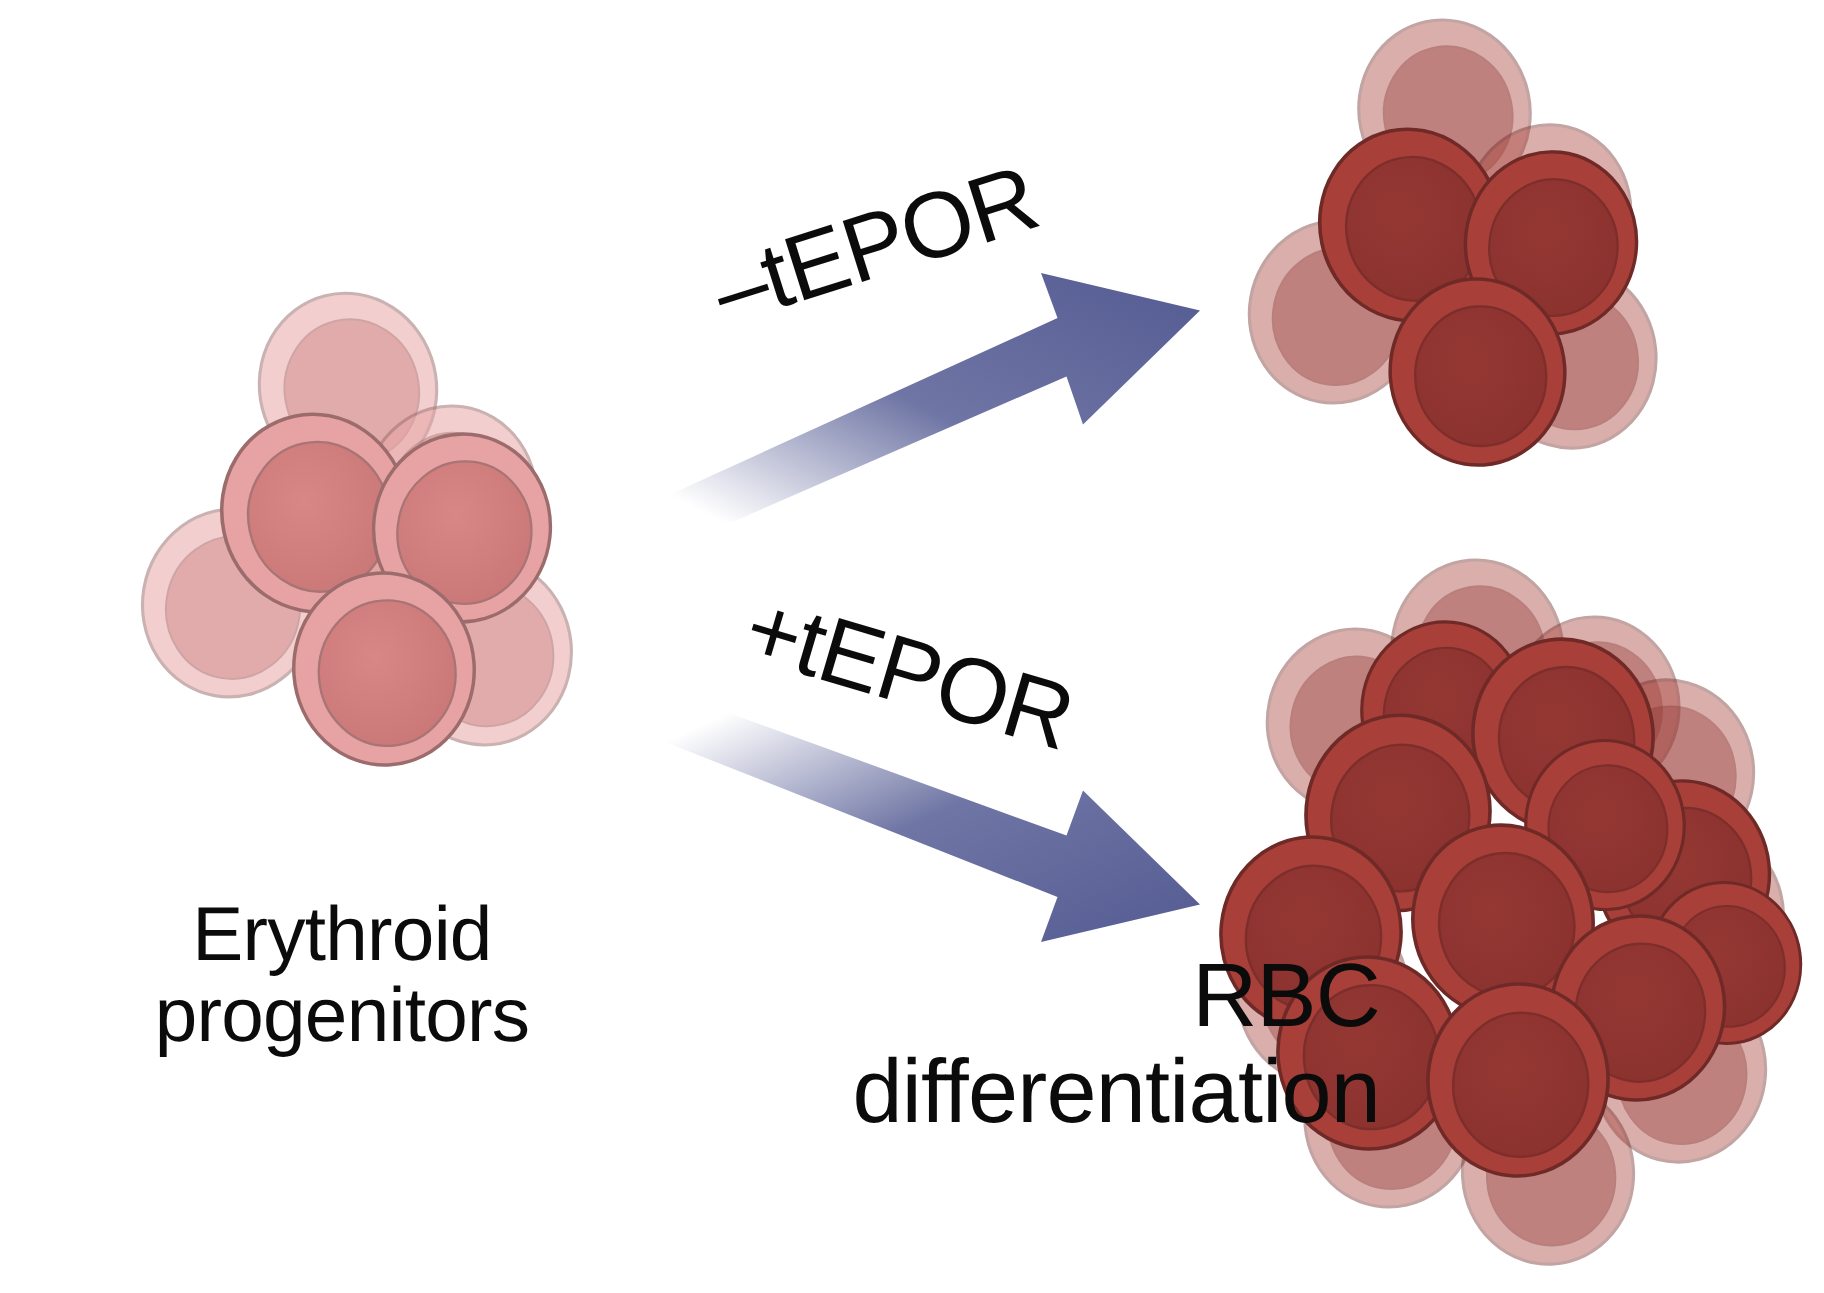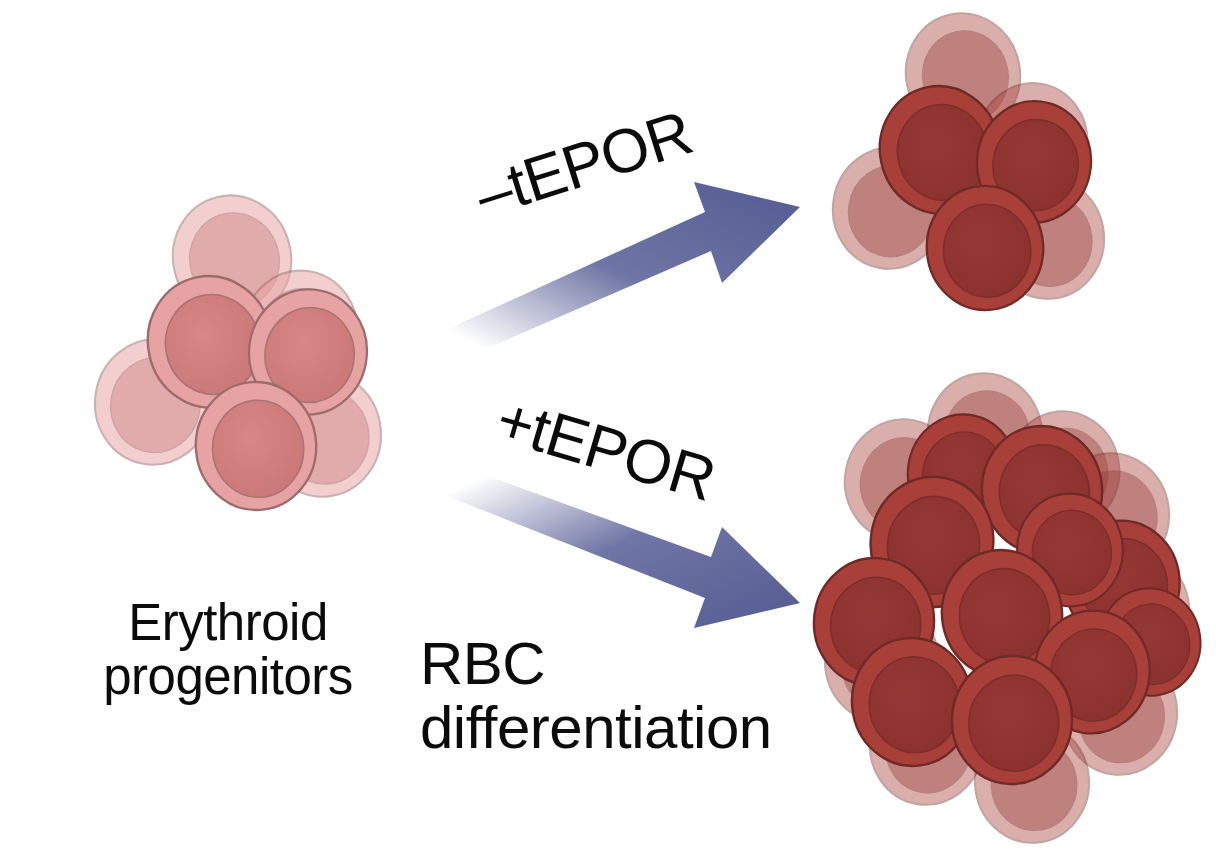--- a/index.html
+++ b/index.html
@@ -38,21 +38,21 @@
     left: 18px;
     top: 596px;
     width: 420px;
     text-align: center;
     font-size: 51px;
   }
   #label-rbc {
     left: 420px;
     top: 632px;
     width: 500px;
-    text-align: left;
+    text-align: right;
     font-size: 60px;
   }
   .arrow-label {
     position: absolute;
     font-size: 62px;
     letter-spacing: -1px;
   }
   #label-minus-tepor {
     left: 468px;
     top: 166px;

